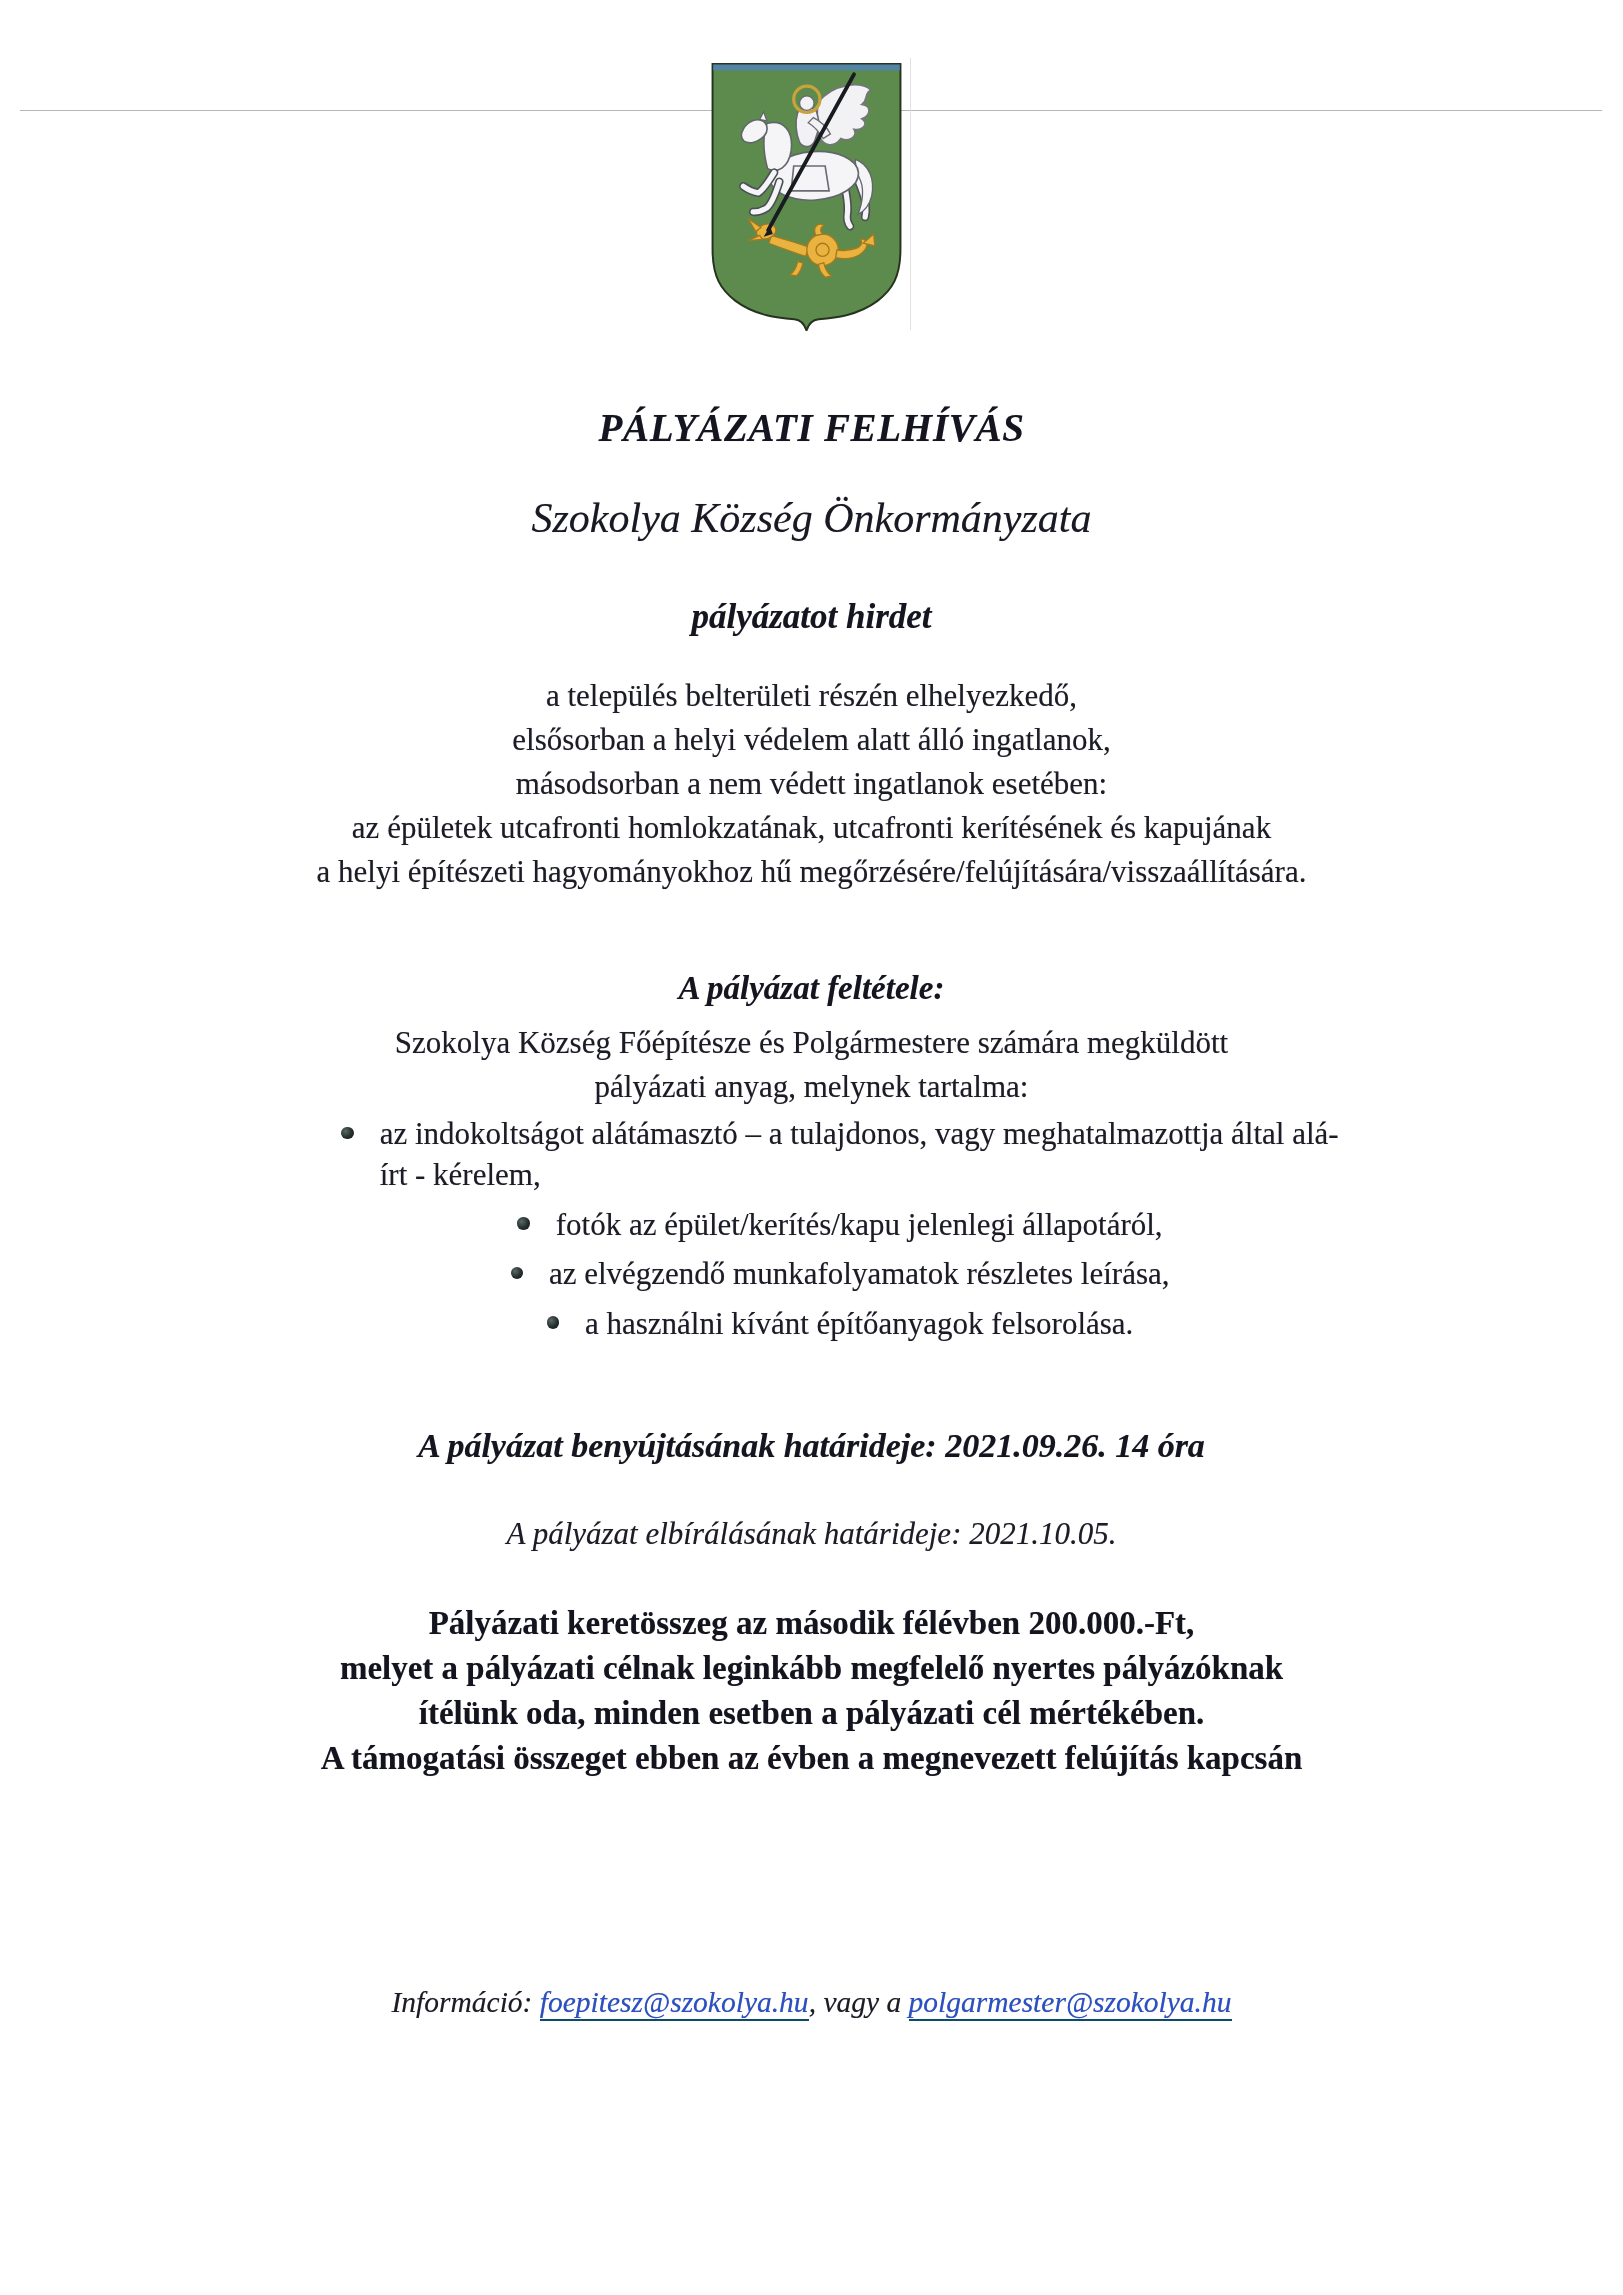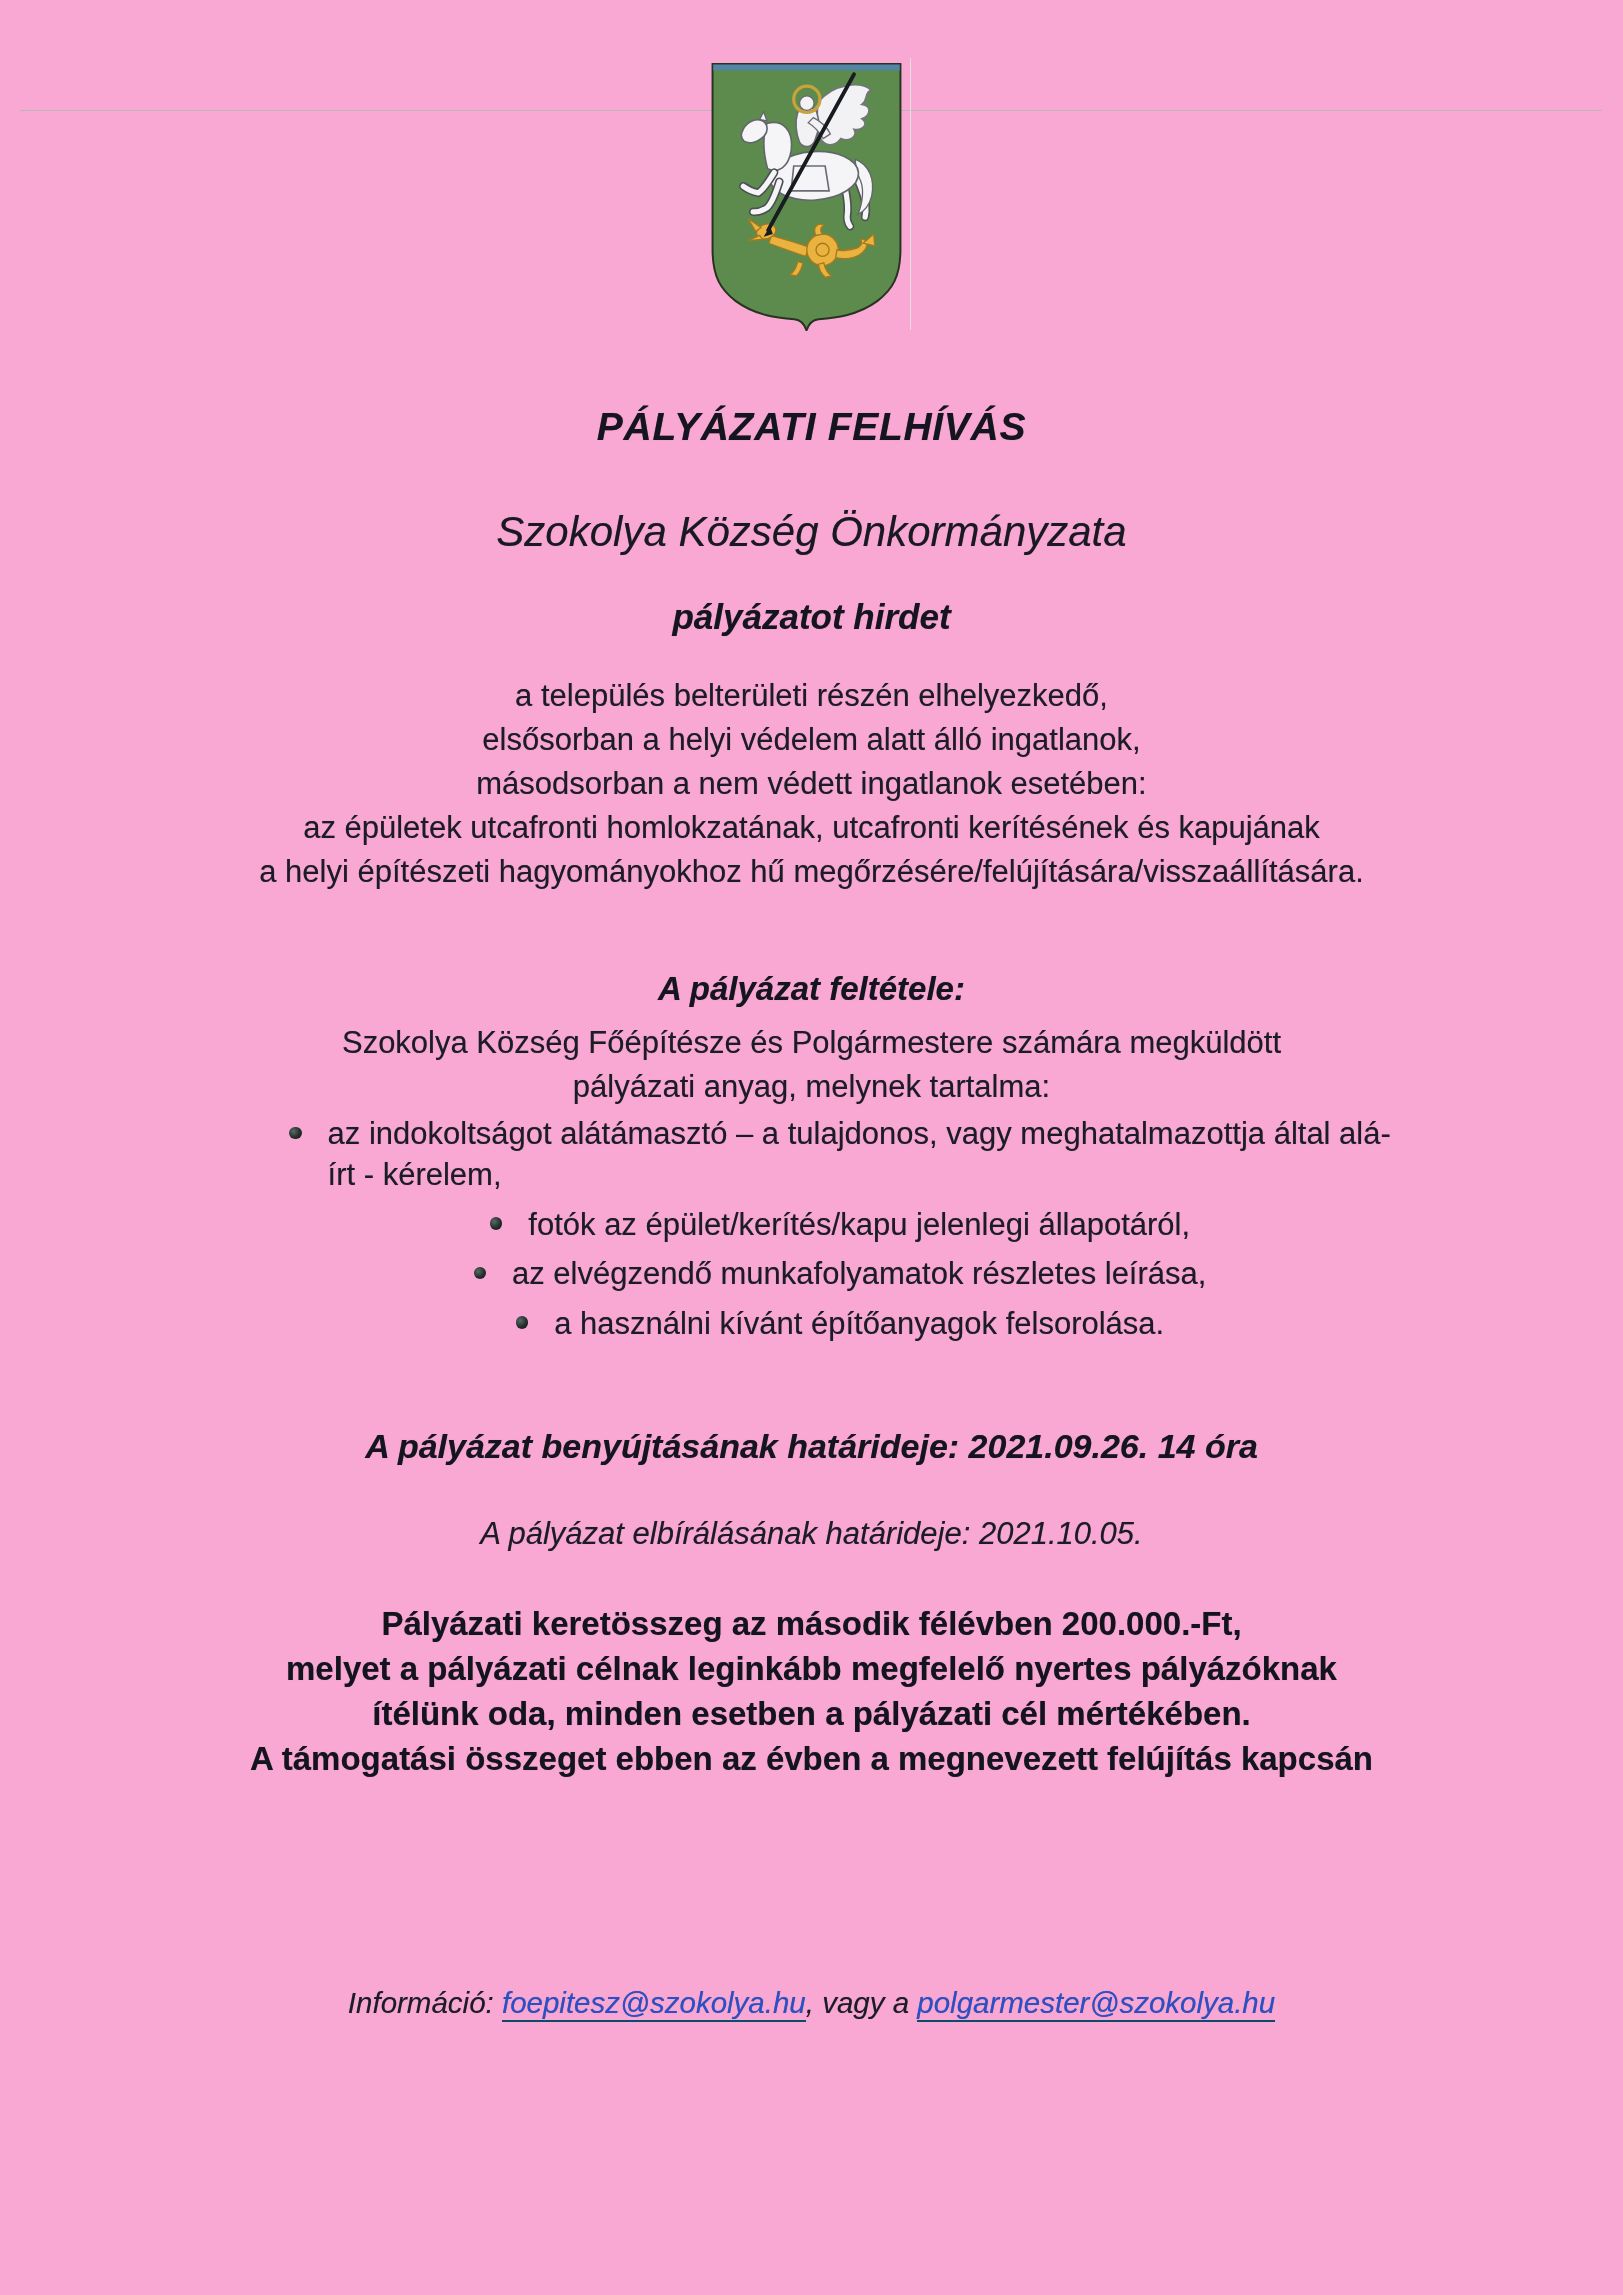--- a/index.html
+++ b/index.html
@@ -1,21 +1,21 @@
 <!DOCTYPE html>
 <html lang="hu" style="font-size:10.5px"><head>
 <meta charset="utf-8">
 <style>
   html,body{margin:0;padding:0;background:#9a9a9a;}
   .page{
     position:relative;
     width:1623px;height:2295px;
-    background:#f9a8d4;
+    background:#ffffff;
     overflow:hidden;
-    font-family:Liberation Sans, sans-serif;
+    font-family:Liberation Serif, serif;
     color:#1c1c26;
   }
   .txt{ text-shadow:0 0 0.7px rgba(25,25,45,0.45); }
 
   
   .scan-line{
     position:absolute;left:19.6px;right:21px;top:110px;height:1.3px;
     background:#b7b7b7;z-index:1;
   }
   
@@ -24,21 +24,21 @@
     background:#e0e0e0;z-index:1;
   }
 
   .crest{
     position:absolute;left:706px;top:56px;width:201px;height:275px;z-index:2;
   }
 
   .centered{position:absolute;left:0;width:100%;text-align:center;}
 
   .title{top:405px;font-size:39px;font-weight:bold;font-style:italic;letter-spacing:0.7px;color:#15151f;}
-  .subtitle{top:508px;font-size:42px;font-style:italic;color:#191923;}
+  .subtitle{top:494px;font-size:42px;font-style:italic;color:#191923;}
   .announce{top:597px;font-size:35px;font-weight:bold;font-style:italic;color:#15151f;}
 
   .intro{top:674px;font-size:31px;line-height:44px;}
   .heading{top:970px;font-size:33px;font-weight:bold;font-style:italic;color:#15151f;}
   .cond-intro{top:1021px;font-size:31px;line-height:44px;}
 
   .bullets{
     position:absolute;left:240px;right:183px;top:1113px;
     font-size:31px;line-height:41px;
   }

